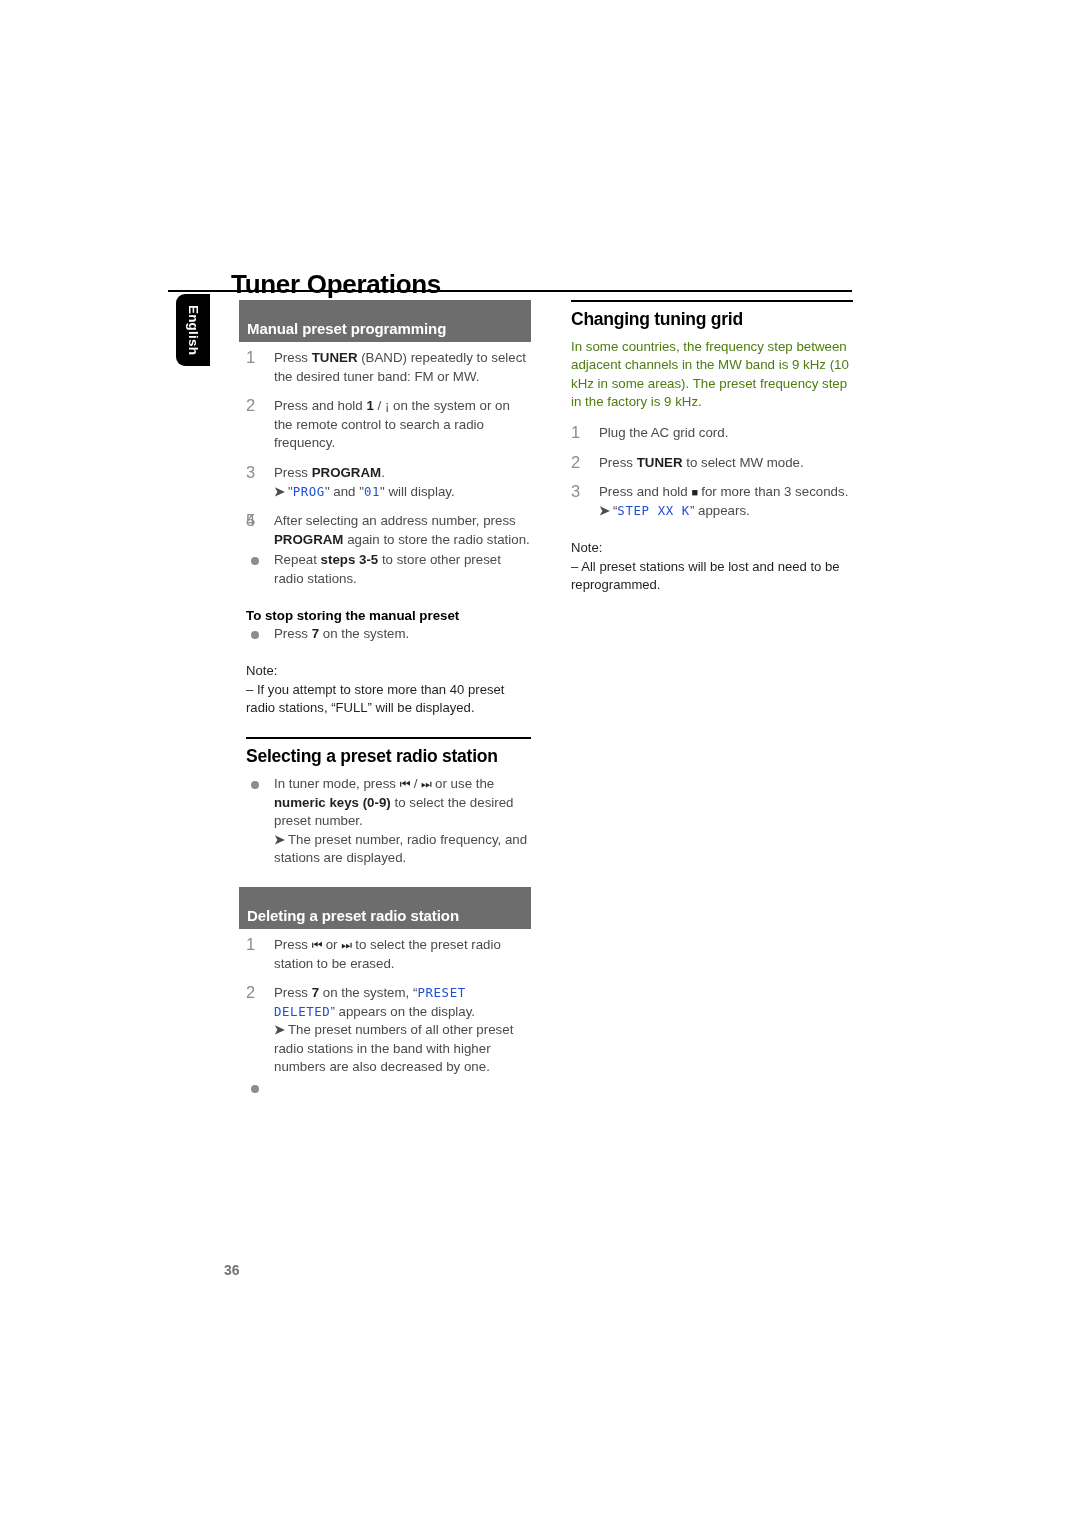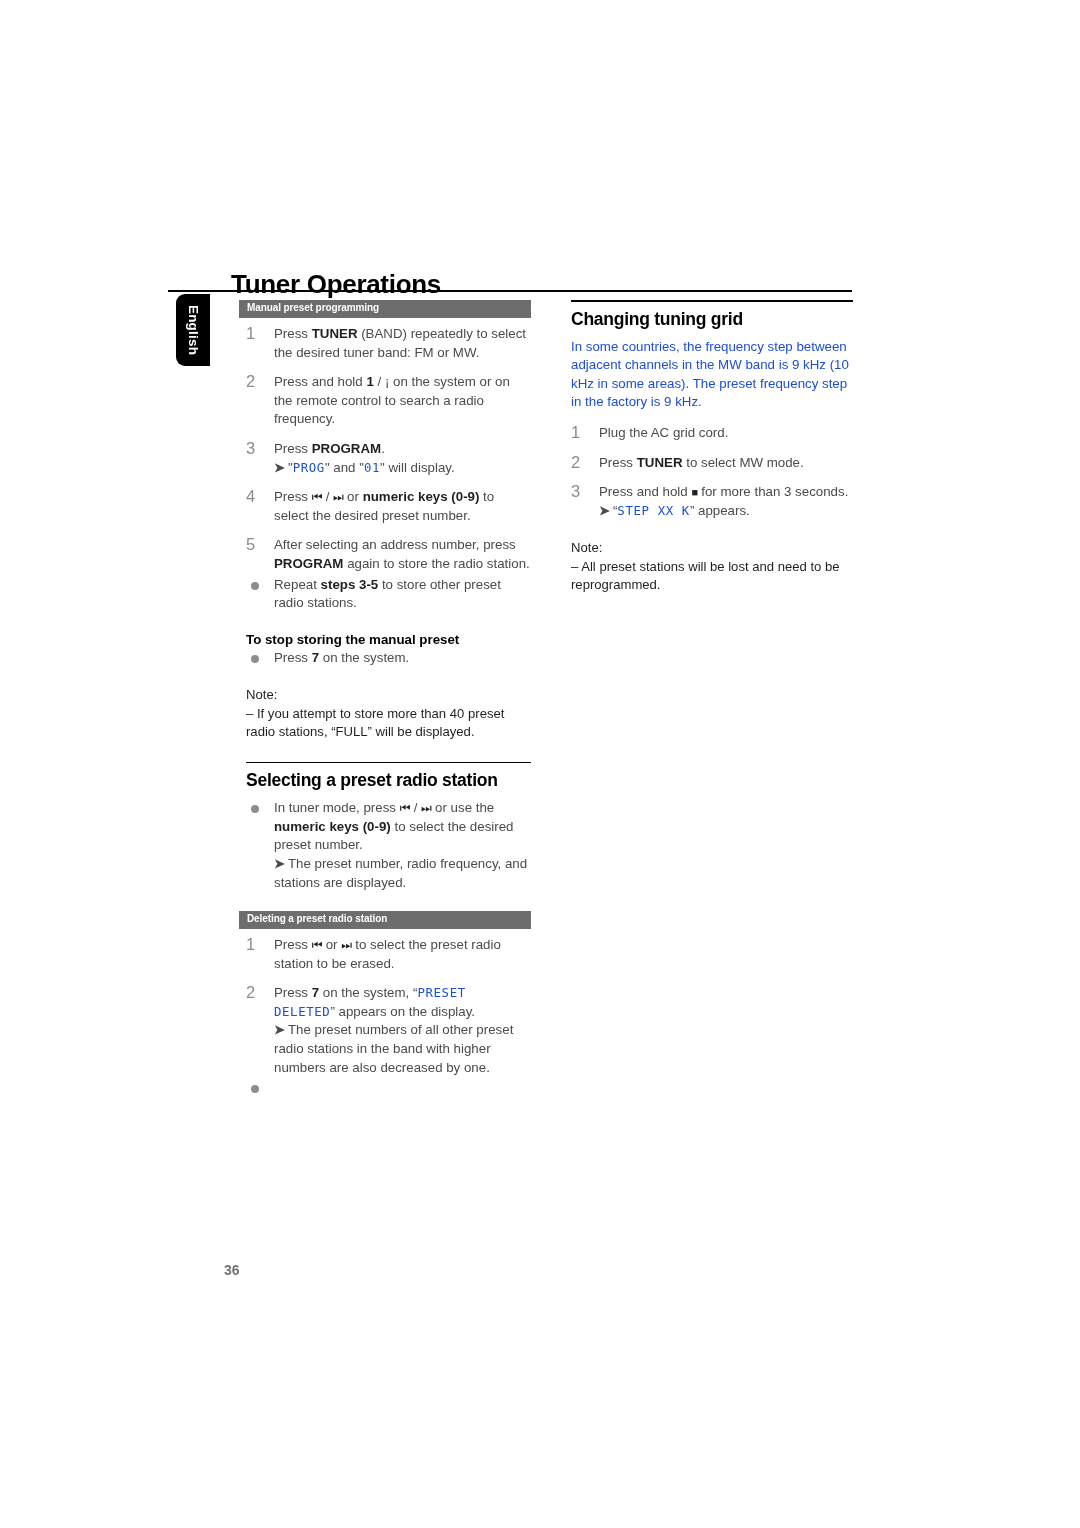--- a/index.html
+++ b/index.html
@@ -69,23 +69,23 @@
     position: absolute;
     top: 300px;
   }
   .col-left  { left: 246px; width: 285px; }
   .col-right { left: 571px; width: 282px; }
 
   
   .bar-heading {
     background: #6d6d6d;
     color: #ffffff;
-    font-size: 10px;
-    font-weight: bold;
-    padding: 2px 0 5px 8px;
+    font-size: 15px;
+    font-weight: bold;
+    padding: 20px 0 5px 8px;
     margin: 0 0 7px -7px;
     width: 292px;
     box-sizing: border-box;
     letter-spacing: -0.1px;
   }
 
   .rule-thin {
     height: 1.6px;
     background: #000;
     margin: 0 0 7px 0;
@@ -95,21 +95,21 @@
     font-size: 17.5px;
     font-weight: bold;
     color: #000;
     margin: 1px 0 8px 0;
     letter-spacing: -0.25px;
   }
 
   .body-text {
     font-size: 13.3px;
     line-height: 18.6px;
-    color: #1d4ed8;
+    color: #4d7c0f;
     margin: 0 0 12px 0;
   }
 
   
   .step {
     position: relative;
     padding-left: 28px;
     margin: 0 0 11px 0;
     font-size: 13.3px;
     line-height: 18.6px;
@@ -225,21 +225,20 @@
         <span class="num">2</span>
         <span class="rich"><span>Press and hold </span><span class="b">1</span><span>    / </span><span>¡</span><span>    on the system or on the remote control to search a radio frequency.</span></span>
       </div>
       <div class="step">
         <span class="num">3</span>
         <span class="rich"><span>Press </span><span class="b">PROGRAM</span><span>.</span></span>
         <span class="arrowline"><span class="arw">➤</span><span class="rich"><span>"</span><span class="lcd">PROG</span><span>" and "</span><span class="lcd">01</span><span>" will display.</span></span></span>
       </div>
       <div class="step">
         <span class="num">4</span>
-        <span class="rich"><span>Press </span><span class="glyph">⏮</span><span> / </span><span class="glyph">⏭</span><span> or </span><span class="b">numeric keys (0-9)</span><span> to select the desired preset number.</span></span>
       </div>
       <div class="step" style="margin-bottom:2px;">
         <span class="num">5</span>
         <span class="rich"><span>After selecting an address number, press </span><span class="b">PROGRAM</span><span> again to store the radio station.</span></span>
       </div>
       <div class="bullet">
         <span class="dot"></span>
         <span class="rich"><span>Repeat </span><span class="b">steps 3-5</span><span> to store other preset radio stations.</span></span>
       </div>
     </div>

